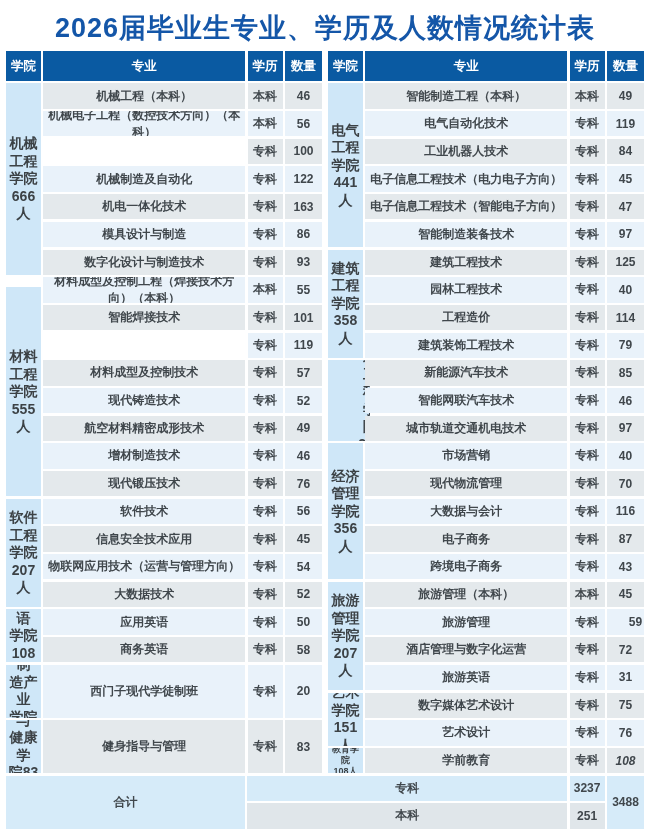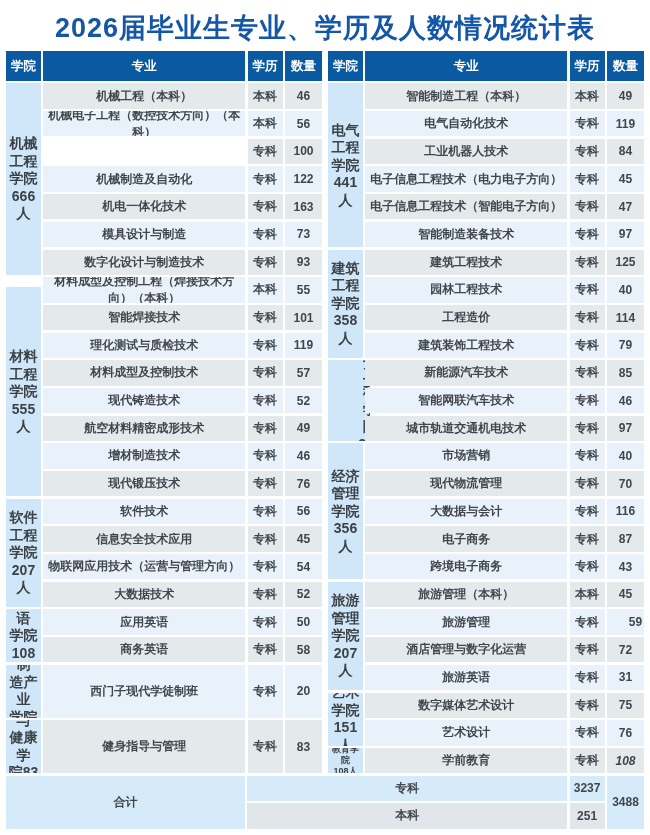--- a/index.html
+++ b/index.html
@@ -78,35 +78,34 @@
         <div class="cell rg" style="grid-area: 4 / 3 / span 1;">专科</div>
         <div class="cell rg" style="grid-area: 4 / 4 / span 1;">100</div>
         <div class="cell rl" style="grid-area: 5 / 2 / span 1;">机械制造及自动化</div>
         <div class="cell rl" style="grid-area: 5 / 3 / span 1;">专科</div>
         <div class="cell rl" style="grid-area: 5 / 4 / span 1;">122</div>
         <div class="cell rg" style="grid-area: 6 / 2 / span 1;">机电一体化技术</div>
         <div class="cell rg" style="grid-area: 6 / 3 / span 1;">专科</div>
         <div class="cell rg" style="grid-area: 6 / 4 / span 1;">163</div>
         <div class="cell rl" style="grid-area: 7 / 2 / span 1;">模具设计与制造</div>
         <div class="cell rl" style="grid-area: 7 / 3 / span 1;">专科</div>
-        <div class="cell rl" style="grid-area: 7 / 4 / span 1;">73</div>
+        <div class="cell rl" style="grid-area: 7 / 4 / span 1;">86</div>
         <div class="cell rg" style="grid-area: 8 / 2 / span 1;">数字化设计与制造技术</div>
         <div class="cell rg" style="grid-area: 8 / 3 / span 1;">专科</div>
         <div class="cell rg" style="grid-area: 8 / 4 / span 1;">93</div>
         <div class="cell college" style="grid-area: 9 / 1 / span 8; margin-top: 10px;">材料
 工程
 学院
 555人</div>
         <div class="cell rl" style="grid-area: 9 / 2 / span 1;">材料成型及控制工程（焊接技术方向）（本科）</div>
         <div class="cell rl" style="grid-area: 9 / 3 / span 1;">本科</div>
         <div class="cell rl" style="grid-area: 9 / 4 / span 1;">55</div>
         <div class="cell rg" style="grid-area: 10 / 2 / span 1;">智能焊接技术</div>
         <div class="cell rg" style="grid-area: 10 / 3 / span 1;">专科</div>
         <div class="cell rg" style="grid-area: 10 / 4 / span 1;">101</div>
-        <div class="cell rl" style="grid-area: 11 / 2 / span 1;">理化测试与质检技术</div>
         <div class="cell rl" style="grid-area: 11 / 3 / span 1;">专科</div>
         <div class="cell rl" style="grid-area: 11 / 4 / span 1;">119</div>
         <div class="cell rg" style="grid-area: 12 / 2 / span 1;">材料成型及控制技术</div>
         <div class="cell rg" style="grid-area: 12 / 3 / span 1;">专科</div>
         <div class="cell rg" style="grid-area: 12 / 4 / span 1;">57</div>
         <div class="cell rl" style="grid-area: 13 / 2 / span 1;">现代铸造技术</div>
         <div class="cell rl" style="grid-area: 13 / 3 / span 1;">专科</div>
         <div class="cell rl" style="grid-area: 13 / 4 / span 1;">52</div>
         <div class="cell rg" style="grid-area: 14 / 2 / span 1;">航空材料精密成形技术</div>
         <div class="cell rg" style="grid-area: 14 / 3 / span 1;">专科</div>

